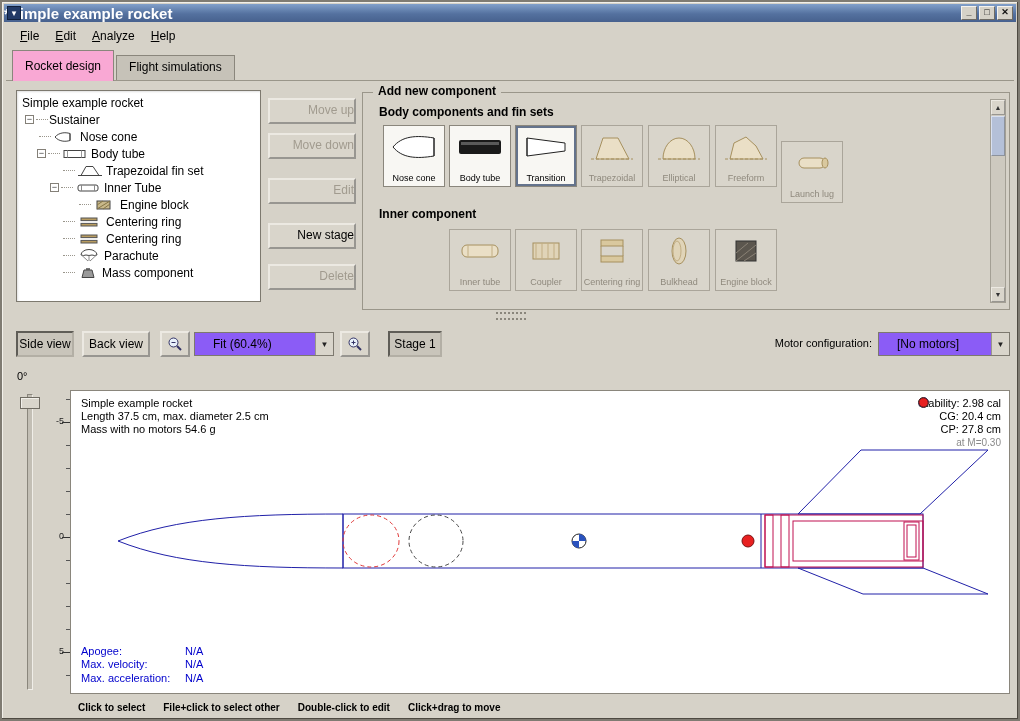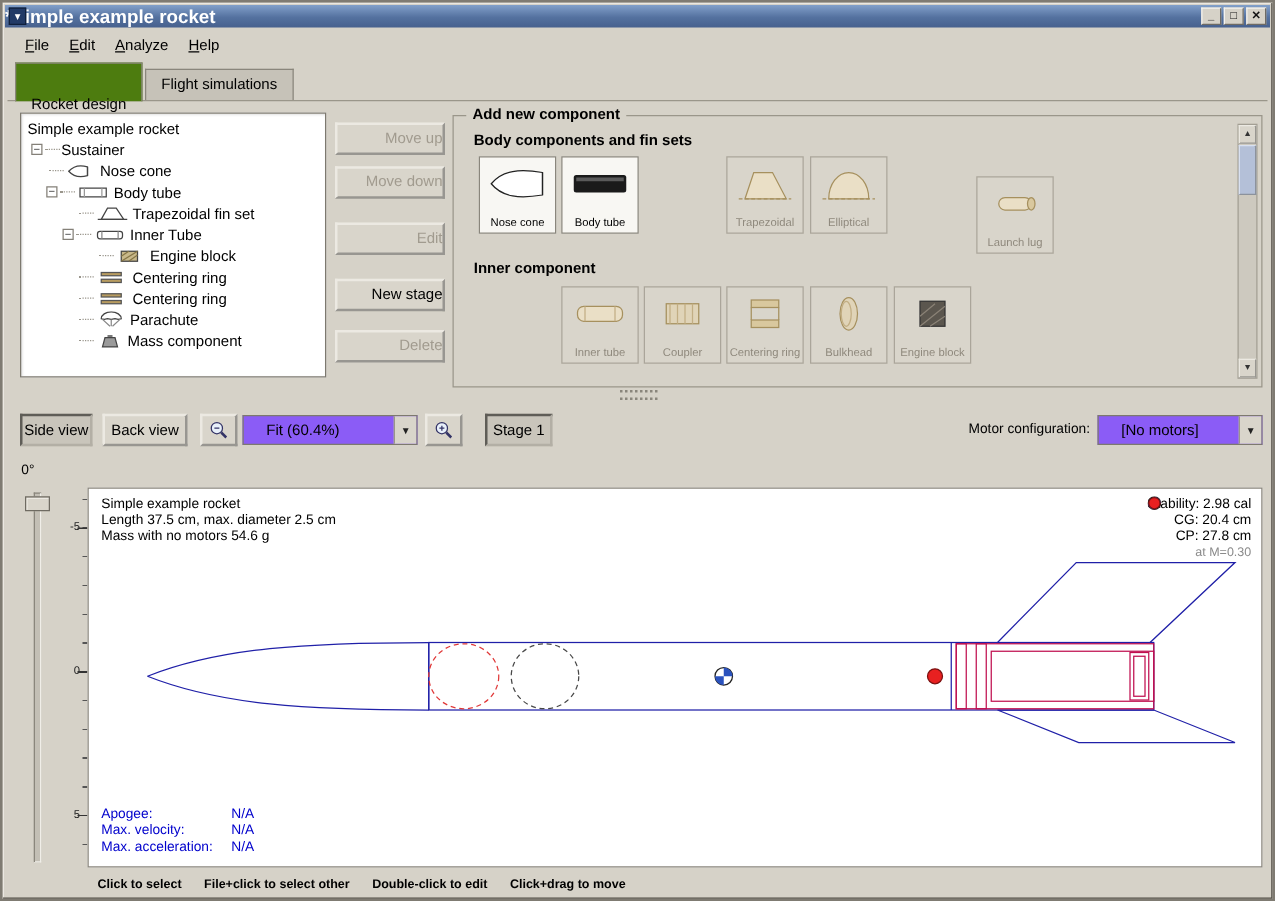--- a/index.html
+++ b/index.html
@@ -16,21 +16,21 @@
 .win-btns{margin-left:auto;display:flex;gap:2px;z-index:2}
 .win-btn{width:16px;height:14px;background:#d6d2c8;border:1px solid;border-color:#f4f2ee #6f6b64 #6f6b64 #f4f2ee;
   font-size:9px;line-height:11px;text-align:center;font-weight:bold;color:#111}
 
 .menubar{position:absolute;left:4px;top:22px;right:4px;height:23px;display:flex;align-items:center;padding-left:6px;font-size:12px}
 .menu-item{display:inline-block;padding:3px 8px}
 .menu-item::first-letter{text-decoration:underline}
 
 .tabstrip{position:absolute;left:4px;top:46px;right:4px;height:32px;display:flex;align-items:flex-end;padding-left:6px}
 .tab{border:1px solid #8a867c;border-bottom:none;background:#c6c2b8;font-size:12px;padding:4px 12px;height:25px;margin-right:2px}
-.tab.active{background:#4d7c0f;height:31px;padding-top:25px;position:relative;z-index:3;margin-bottom:-1px}
+.tab.active{background:#f9a8d4;height:31px;padding-top:8px;position:relative;z-index:3;margin-bottom:-1px}
 .content-edge{position:absolute;left:4px;top:78px;right:4px;border-top:1px solid #9a968a}
 
 .tree-panel{position:absolute;left:14px;top:88px;width:245px;height:212px;background:#fff;border:1px solid #7d796f;
   box-shadow:inset 1px 1px 2px rgba(0,0,0,.12);font-size:12px;overflow:hidden;padding-top:3px}
 .tree-row{height:17px;display:flex;align-items:center;white-space:nowrap}
 .expander{flex:none;width:9px;height:9px;border:1px solid #848078;background:#fff;font-size:9px;line-height:7px;
   text-align:center;color:#333;margin-right:2px}
 .conn{flex:none;width:12px;border-top:1px dotted #9a968c;margin-right:1px}
 .ticon{flex:none;margin:0 4px 0 2px;display:flex;align-items:center}
 
@@ -250,37 +250,55 @@
     </div>
     <div class="cbtn" style="left:86px;top:32px">
       <span class="cicon">
           <svg width="48" height="32">
             <rect x="3" y="9" width="42" height="14" rx="2" fill="#1a1a1a"></rect>
             <rect x="5" y="11" width="38" height="3" fill="#5a5a5a"></rect>
           </svg>
         </span>
       <span class="clabel">Body tube</span>
     </div>
+    <div class="cbtn focus" style="left:152px;top:32px">
+      <span class="cicon">
+          <svg width="48" height="32">
+            <path d="M5,7 L43,12 L43,20 L5,25 Z" fill="#fff" stroke="#222"></path>
+            <line x1="5" y1="7" x2="5" y2="25" stroke="#222"></line>
+          </svg>
+        </span>
+      <span class="clabel">Transition</span>
+    </div>
     <div class="cbtn disabled" style="left:218px;top:32px">
       <span class="cicon">
           <svg width="48" height="34">
             <path d="M8,28 L15,7 L30,7 L41,28 Z" fill="#eadfc6" stroke="#a6905e"></path>
             <line x1="3" y1="28" x2="45" y2="28" stroke="#a6905e" stroke-dasharray="3,2"></line>
           </svg>
         </span>
       <span class="clabel">Trapezoidal</span>
     </div>
     <div class="cbtn disabled" style="left:285px;top:32px">
       <span class="cicon">
           <svg width="48" height="34">
             <path d="M8,28 A16,21 0 0 1 40,28 Z" fill="#eadfc6" stroke="#a6905e"></path>
             <line x1="3" y1="28" x2="45" y2="28" stroke="#a6905e" stroke-dasharray="3,2"></line>
           </svg>
         </span>
       <span class="clabel">Elliptical</span>
+    </div>
+    <div class="cbtn disabled" style="left:352px;top:32px">
+      <span class="cicon">
+          <svg width="48" height="34">
+            <path d="M8,28 L12,12 L24,6 L34,15 L41,28 Z" fill="#eadfc6" stroke="#a6905e"></path>
+            <line x1="3" y1="28" x2="45" y2="28" stroke="#a6905e" stroke-dasharray="3,2"></line>
+          </svg>
+        </span>
+      <span class="clabel">Freeform</span>
     </div>
     <div class="cbtn disabled" style="left:418px;top:48px">
       <span class="cicon">
           <svg width="48" height="32">
             <rect x="11" y="11" width="26" height="10" rx="5" fill="#eadfc6" stroke="#a6905e"></rect>
             <ellipse cx="37" cy="16" rx="3" ry="5" fill="#d9c89e" stroke="#a6905e"></ellipse>
           </svg>
         </span>
       <span class="clabel">Launch lug</span>
     </div>

